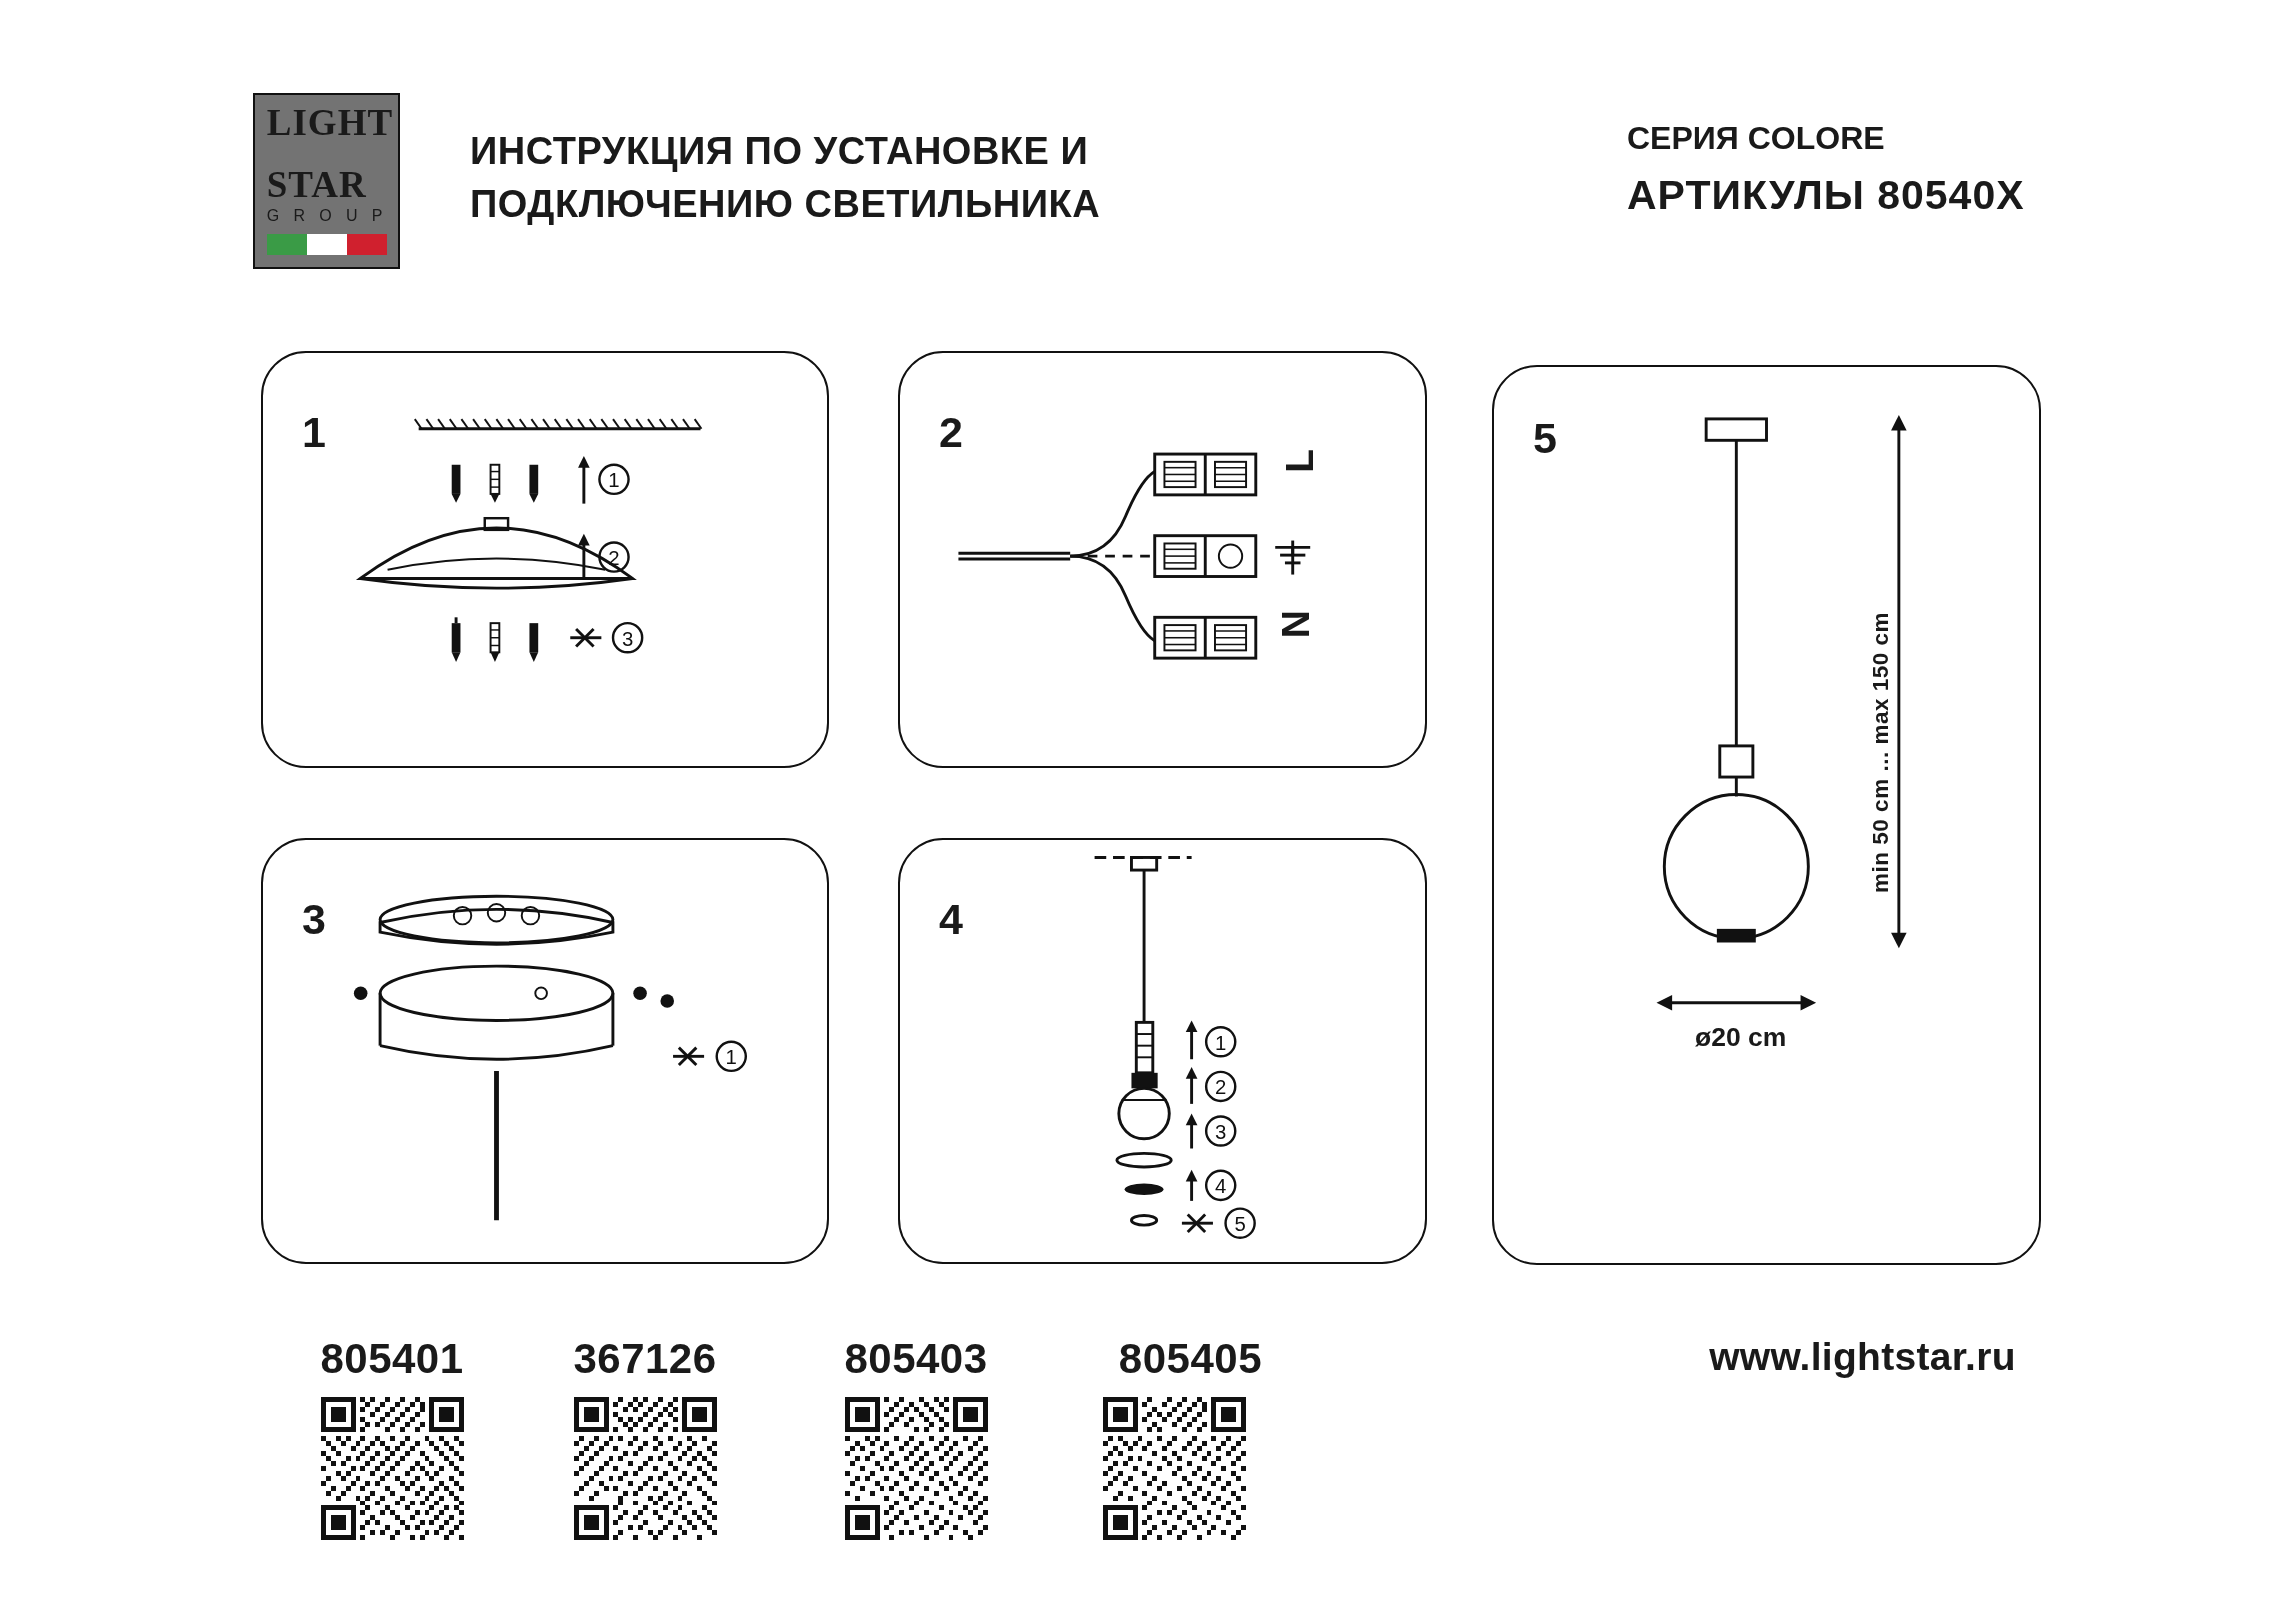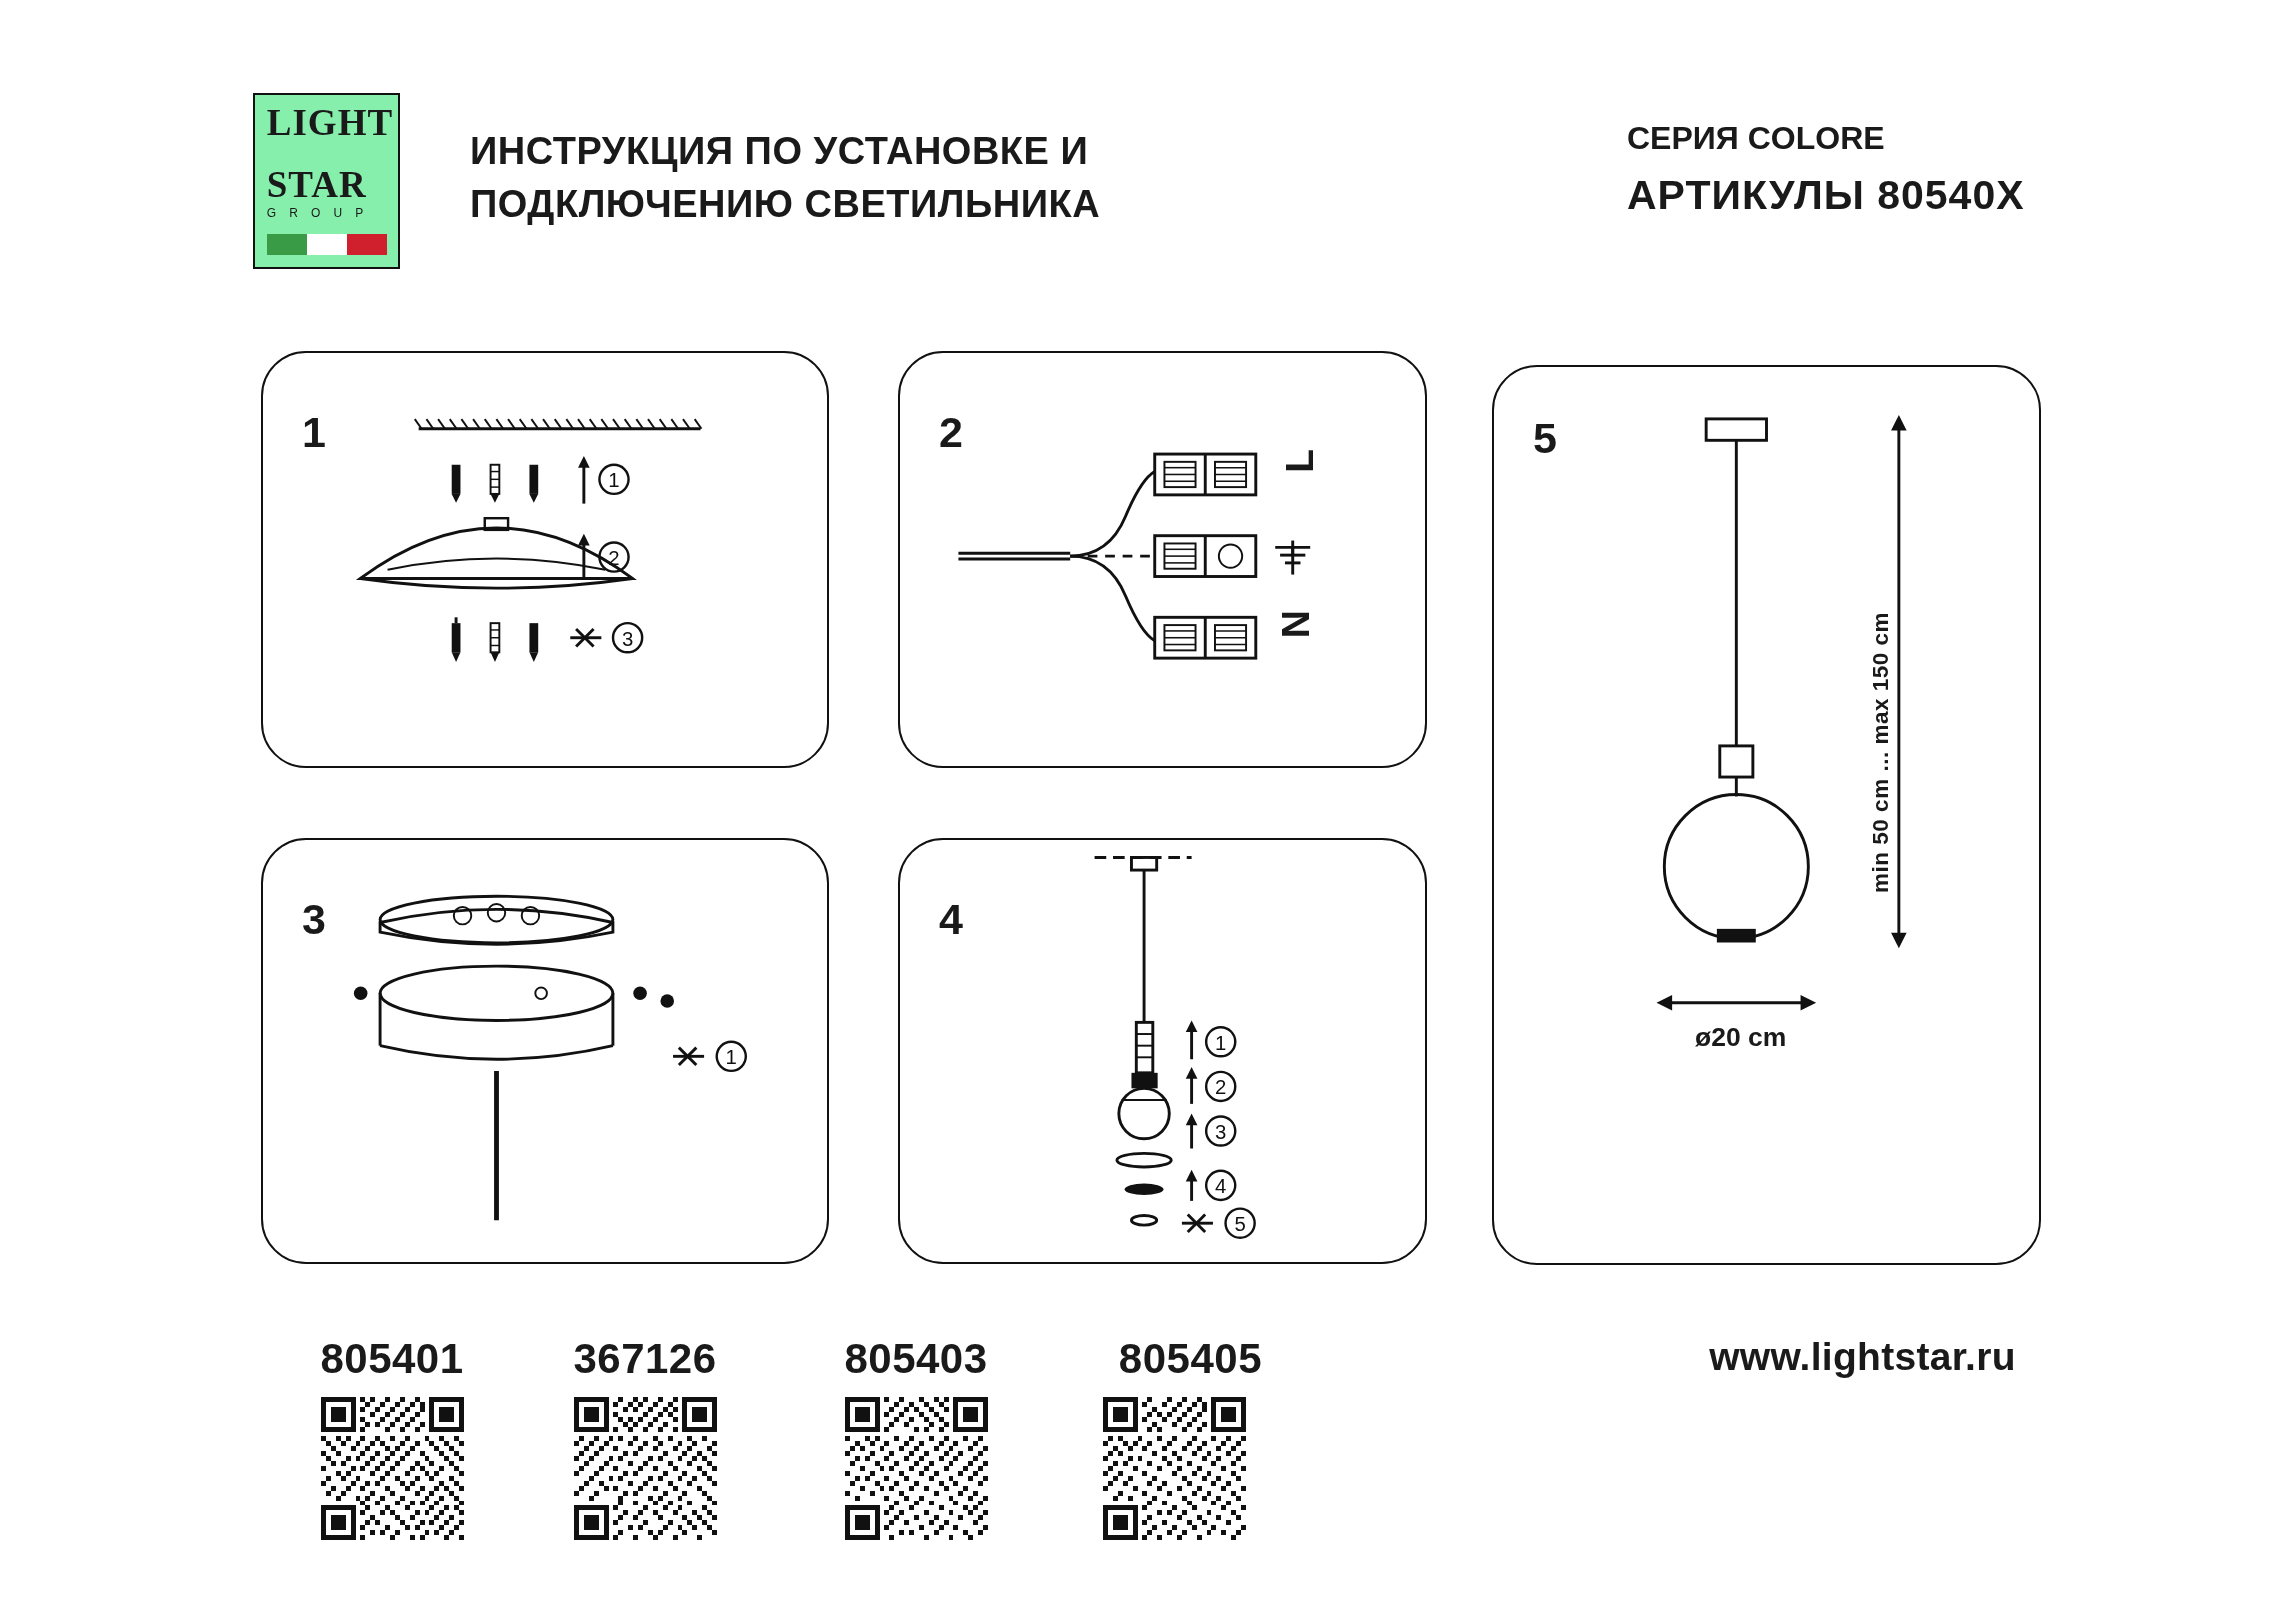--- a/index.html
+++ b/index.html
@@ -24,35 +24,35 @@
     height: 294px;
   }
   #logo-box {
     position: absolute;
     left: 253px;
     top: 93px;
     width: 147px;
     height: 176px;
     border: 2.9px solid #111;
     box-sizing: border-box;
-    background: #86efac;
+    background: #737373;
   }
   #logo-text {
     position: absolute;
     left: 11.8px;
     top: 9.8px;
     width: 125px;
     font-family: "Liberation Serif", serif;
     font-weight: bold;
     line-height: 0.95;
   }
   #logo-text .l1 { font-size: 37px; letter-spacing: 1px; display:block;}
   #logo-text .l2 { font-size: 37px; letter-spacing: 1px; display:block;margin-top:27px;}
   #logo-text .l3 {
-    font-size: 12px;
+    font-size: 16px;
     letter-spacing: 4.9px;
     display:block;
     margin-top: 5.9px;
     font-family: "Liberation Sans", sans-serif;
     font-weight: normal;
   }
   #logo-flag {
     position: absolute;
     left: 11.8px;
     bottom: 11.8px;

